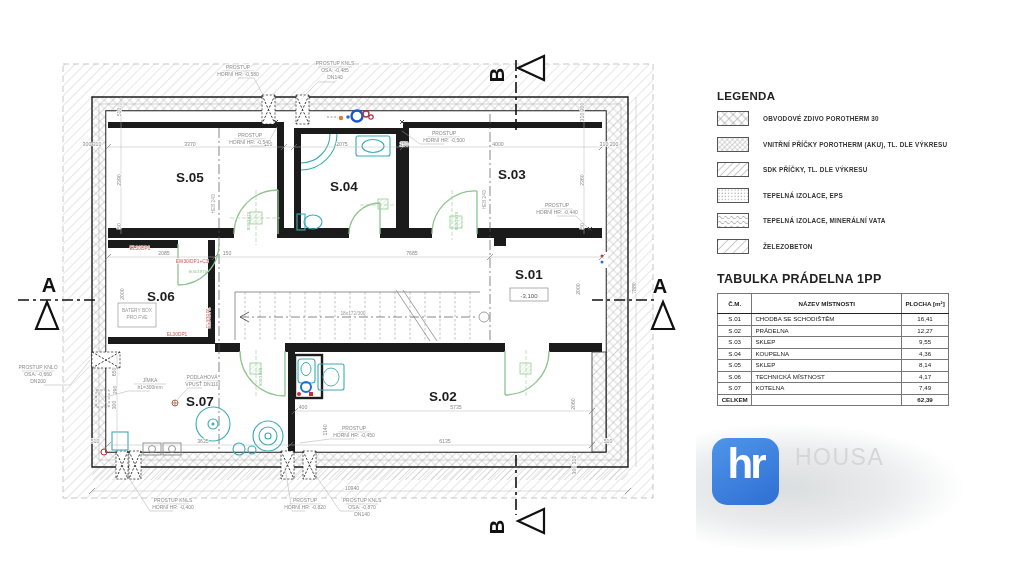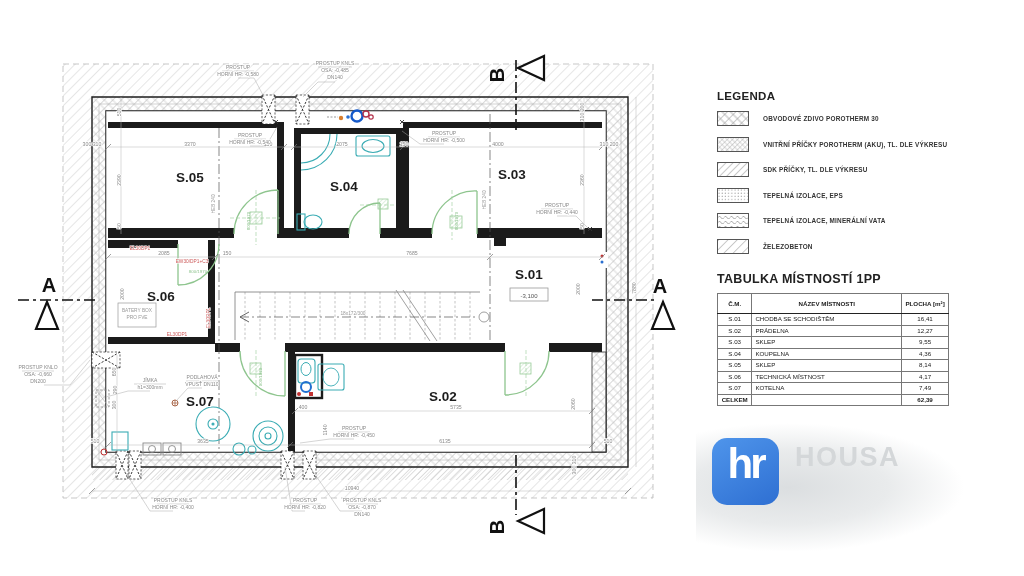--- a/index.html
+++ b/index.html
@@ -31,21 +31,21 @@
   table.rt td.c{text-align:center;}
   table.rt td.l{text-align:left;}
   table.rt tr.total td{border-top:1.6px solid #222;font-weight:700;}
   .col-cm{width:34px;} .col-name{width:148px;} .col-area{width:44px;}
 
   .brand-bg{position:absolute;left:-4px;top:420px;width:330px;height:150px;
     background:radial-gradient(ellipse 72% 58% at 28% 45%, #dbdee0 0%, #e9ebec 42%, rgba(255,255,255,0) 74%);}
   .logo-mark{position:absolute;left:12px;top:438px;width:67px;height:67px;border-radius:15px;
     background:linear-gradient(150deg,#4f95eb 0%,#2e6fd2 100%);color:#fff;display:flex;align-items:center;justify-content:center;
     font-size:42px;font-weight:700;letter-spacing:-3px;padding-bottom:15px;box-sizing:border-box;}
-  .logo-text{position:absolute;left:95px;top:446px;color:#d4d7d9;font-weight:700;font-size:27px;letter-spacing:1.5px;line-height:23.5px;}
+  .logo-text{position:absolute;left:95px;top:446px;color:#d4d7d9;font-weight:400;font-size:23px;letter-spacing:1.5px;line-height:23.5px;}
 </style>
 </head>
 <body>
 
 <div id="stage">
 
 <svg width="700" height="576" viewBox="0 0 700 576">
   <defs>
     <pattern id="p-terrain" patternUnits="userSpaceOnUse" width="7" height="7" patternTransform="rotate(45)">
       <line x1="0" y1="0" x2="0" y2="7" stroke="#cdcdcd" stroke-width="1"></line>
@@ -441,21 +441,21 @@
       <span class="legend-swatch">
             <svg width="30" height="13">
               <rect width="30" height="13" fill="url(#p-leg6)"></rect>
             </svg>
           </span>
       <span class="legend-label">ŽELEZOBETON</span>
     </div>
   </div>
 
   <div class="room-table">
-    <div class="table-title">TABULKA MÍSTNOSTÍ 1PP</div>
+    <div class="table-title">TABULKA PRÁDELNA 1PP</div>
     <table class="rt">
       <colgroup>
             <col class="col-cm">
             <col class="col-name">
             <col class="col-area">
           </colgroup>
       <thead>
         <tr>
           <th>Č.M.</th>
           <th>NÁZEV MÍSTNOSTI</th>

